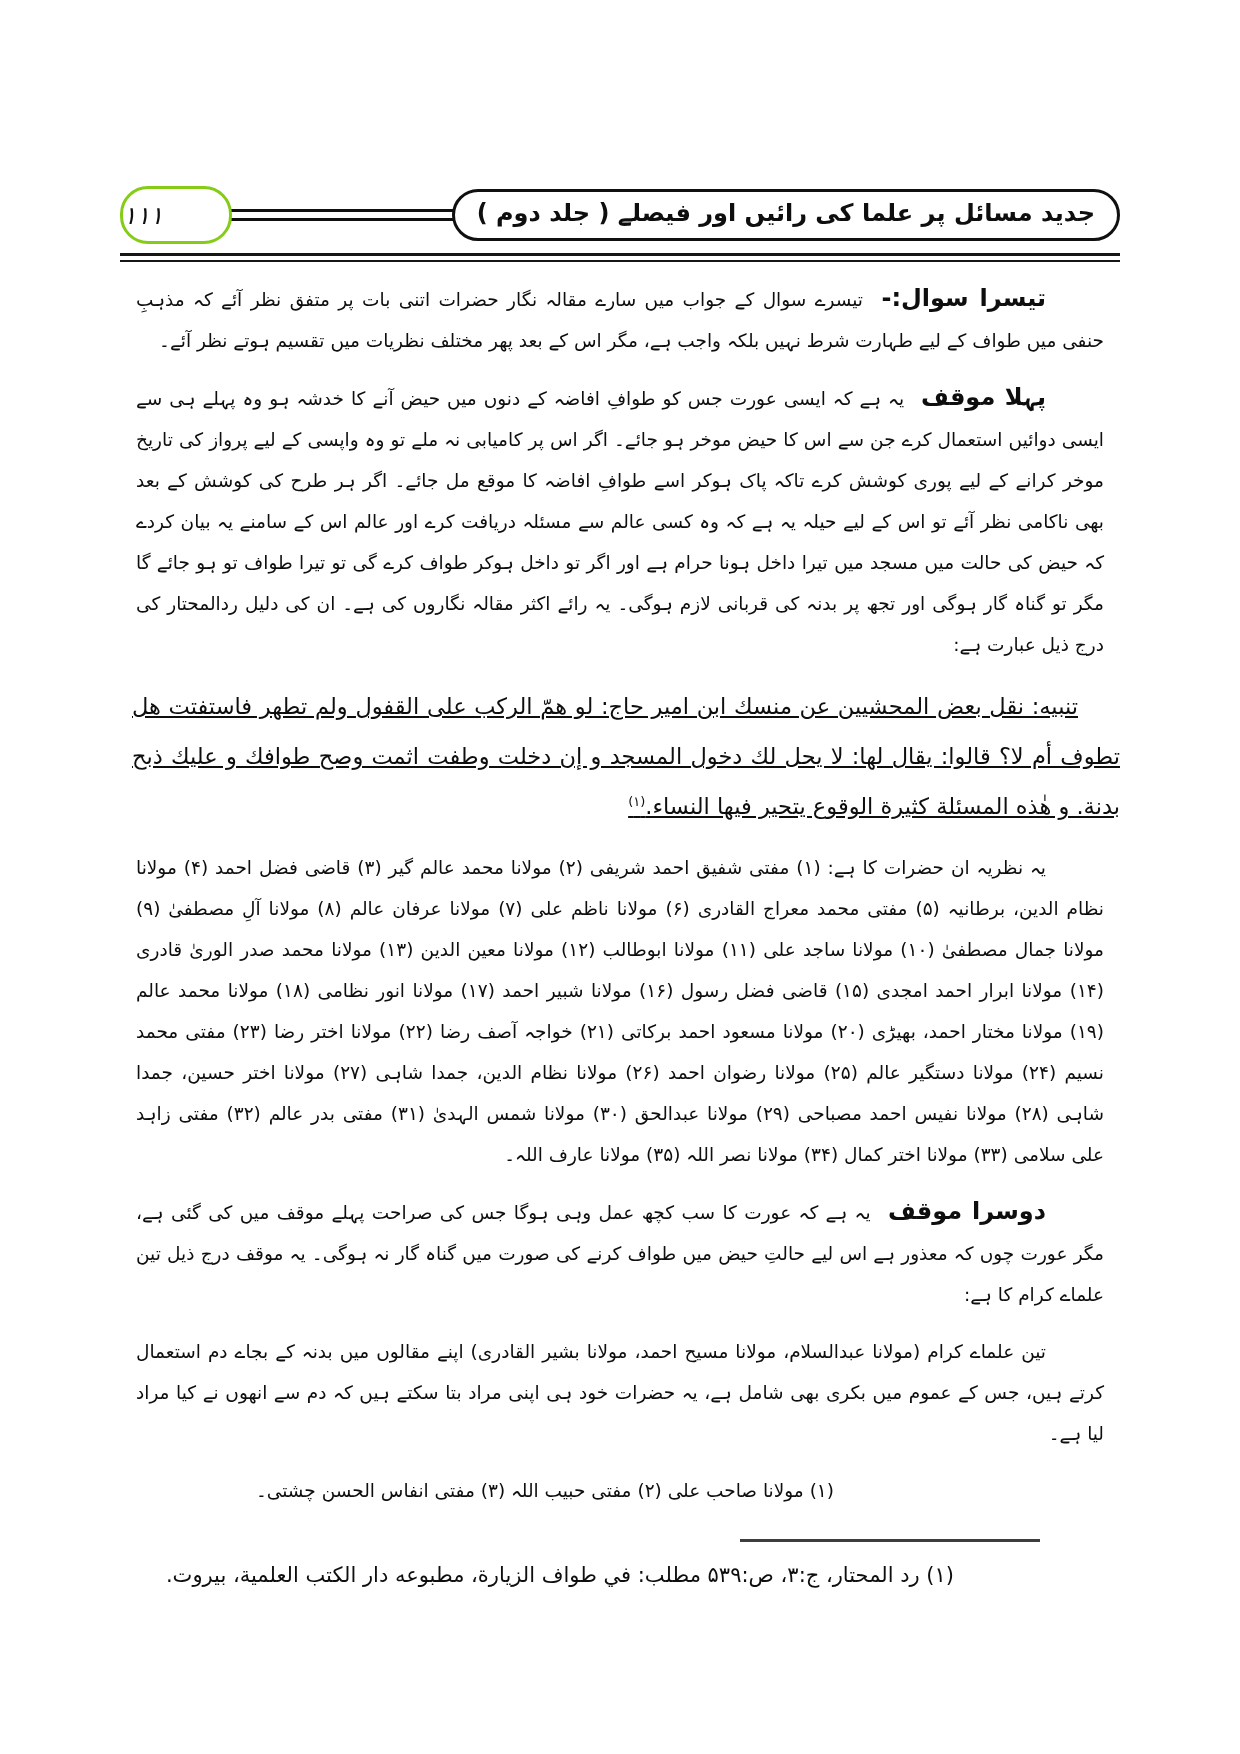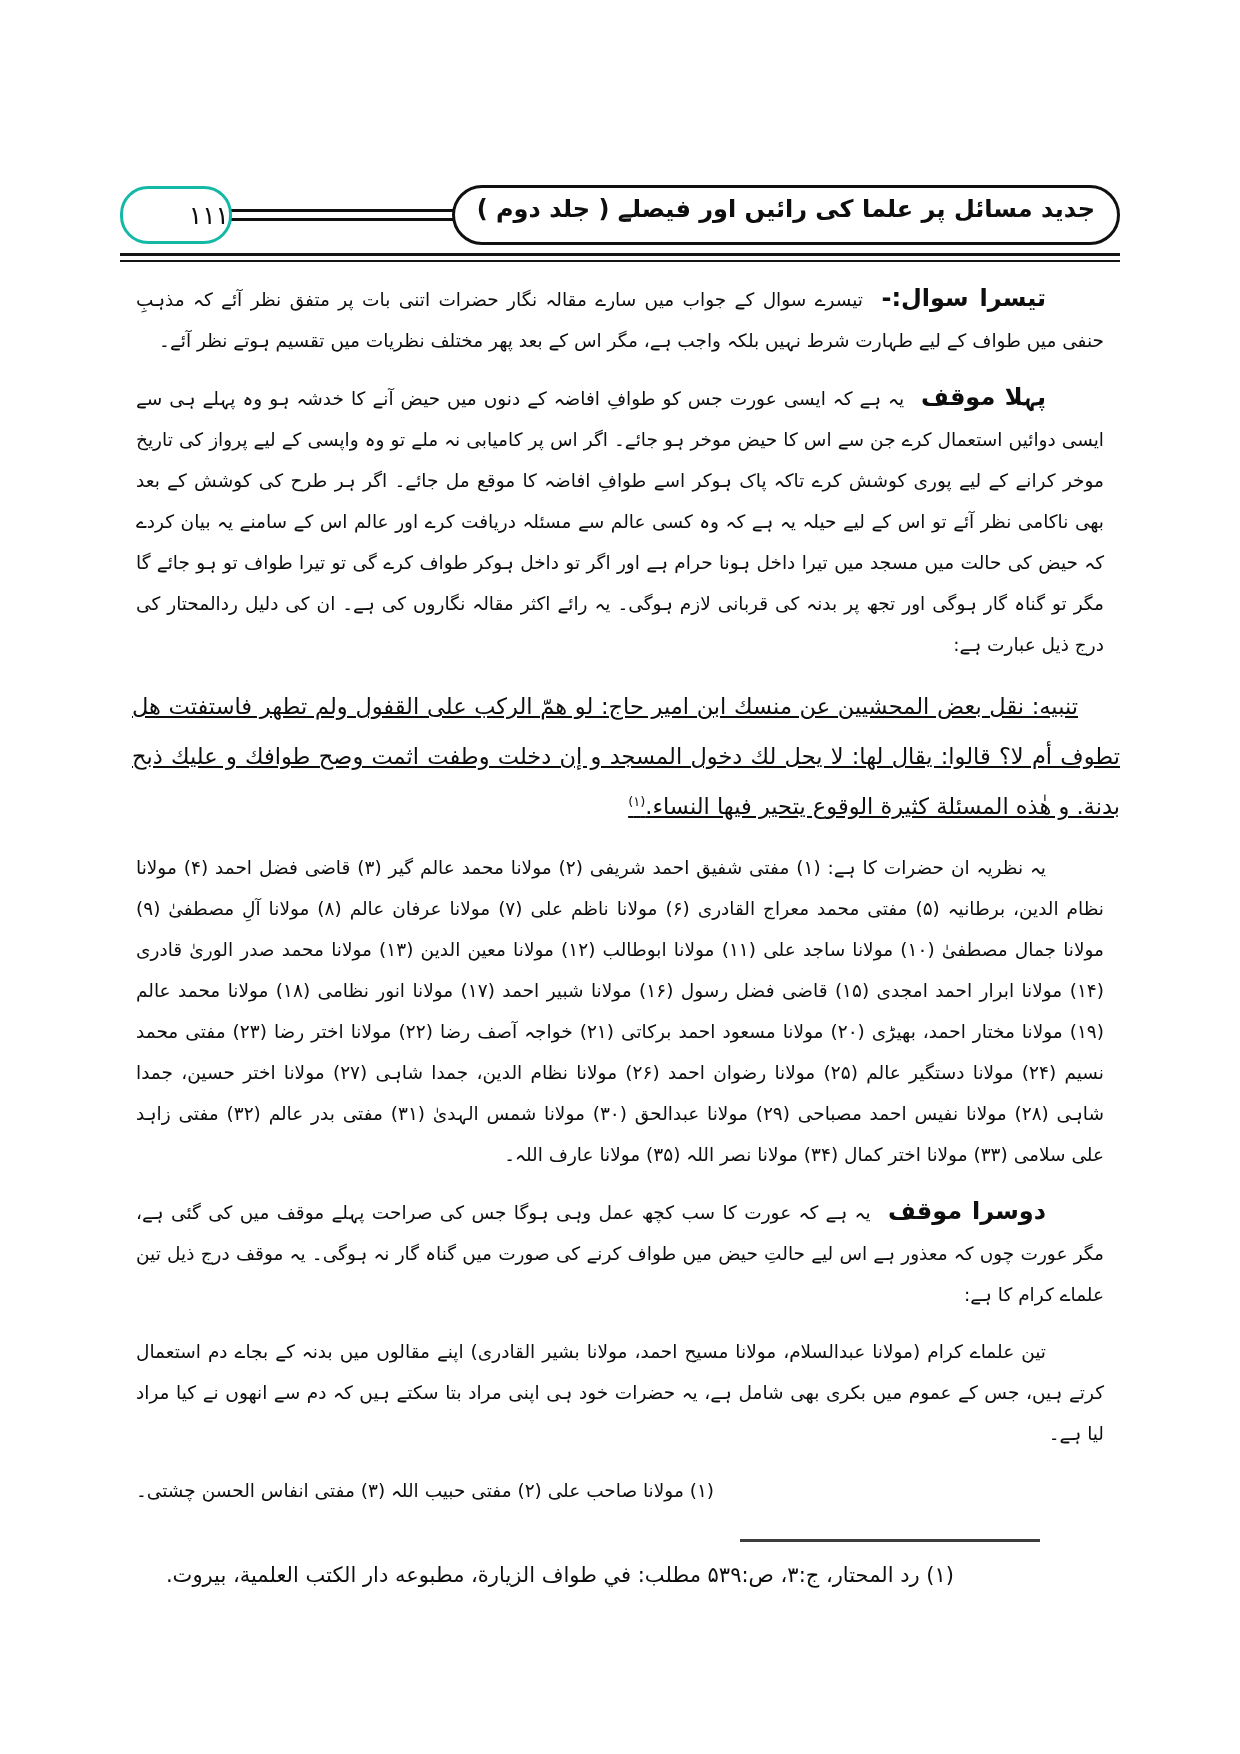--- a/index.html
+++ b/index.html
@@ -23,47 +23,48 @@
 
   
   .page-header {
     display: flex;
     align-items: center;
     height: 58px;
   }
   .title-capsule {
     border: 3px solid #101010;
     border-radius: 32px;
-    padding: 6px 22px 17px 22px;
+    padding: 6px 22px 9px 22px;
     font-size: 24px;
     font-weight: bold;
     white-space: nowrap;
     background: #fff;
     line-height: 1.3;
   }
   .header-connector {
     flex: 1 1 auto;
     height: 6px;
     border-top: 3px solid #101010;
     border-bottom: 3px solid #101010;
     margin: 0 -3px;
     min-width: 40px;
   }
   .page-pill {
     width: 106px;
     height: 52px;
-    border: 3px solid #14b8a6;
+    border: 3px solid #84cc16;
     border-radius: 28px;
     display: flex;
     align-items: center;
-    justify-content: flex-start;
+    justify-content: flex-end;
     font-size: 25px;
     letter-spacing: 2px;
     background: #fff;
     flex: 0 0 auto;
+    font-style: italic;
   }
   .double-rule {
     margin-top: 9px;
     height: 4px;
     border-top: 3px solid #151515;
     border-bottom: 2px solid #151515;
   }
 
   
   .body-text {
@@ -85,21 +86,21 @@
     text-indent: 42px;
     margin: 4px 0 6px 12px;
     text-decoration: underline;
   }
   .arabic-quote sup {
     font-size: 13px;
     line-height: 0;
   }
   .single-line {
     text-indent: 150px;
-    text-align: left;
+    text-align: center;
   }
 
   
   .footnote-block {
     margin-top: 28px;
   }
   .footnote-rule {
     height: 0;
     border-top: 3px solid #3d3d3d;
     width: 300px;

